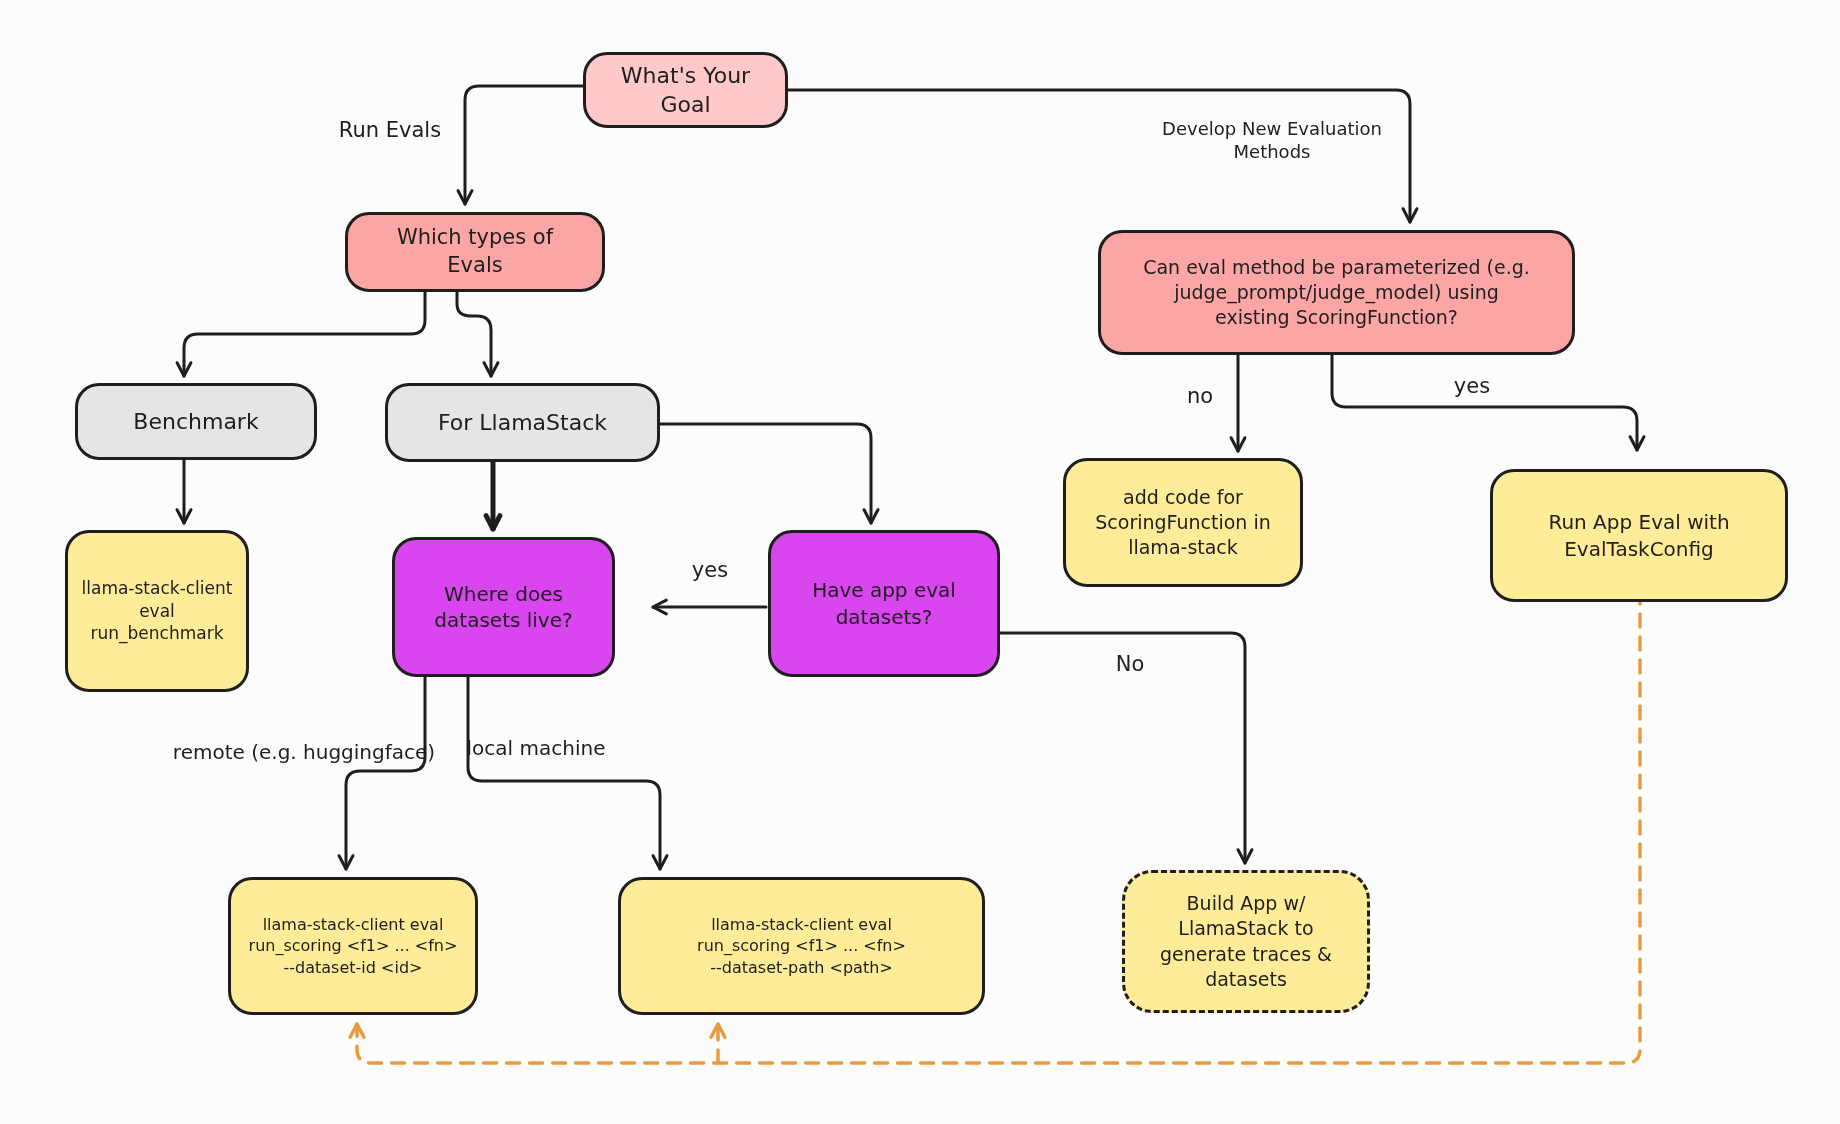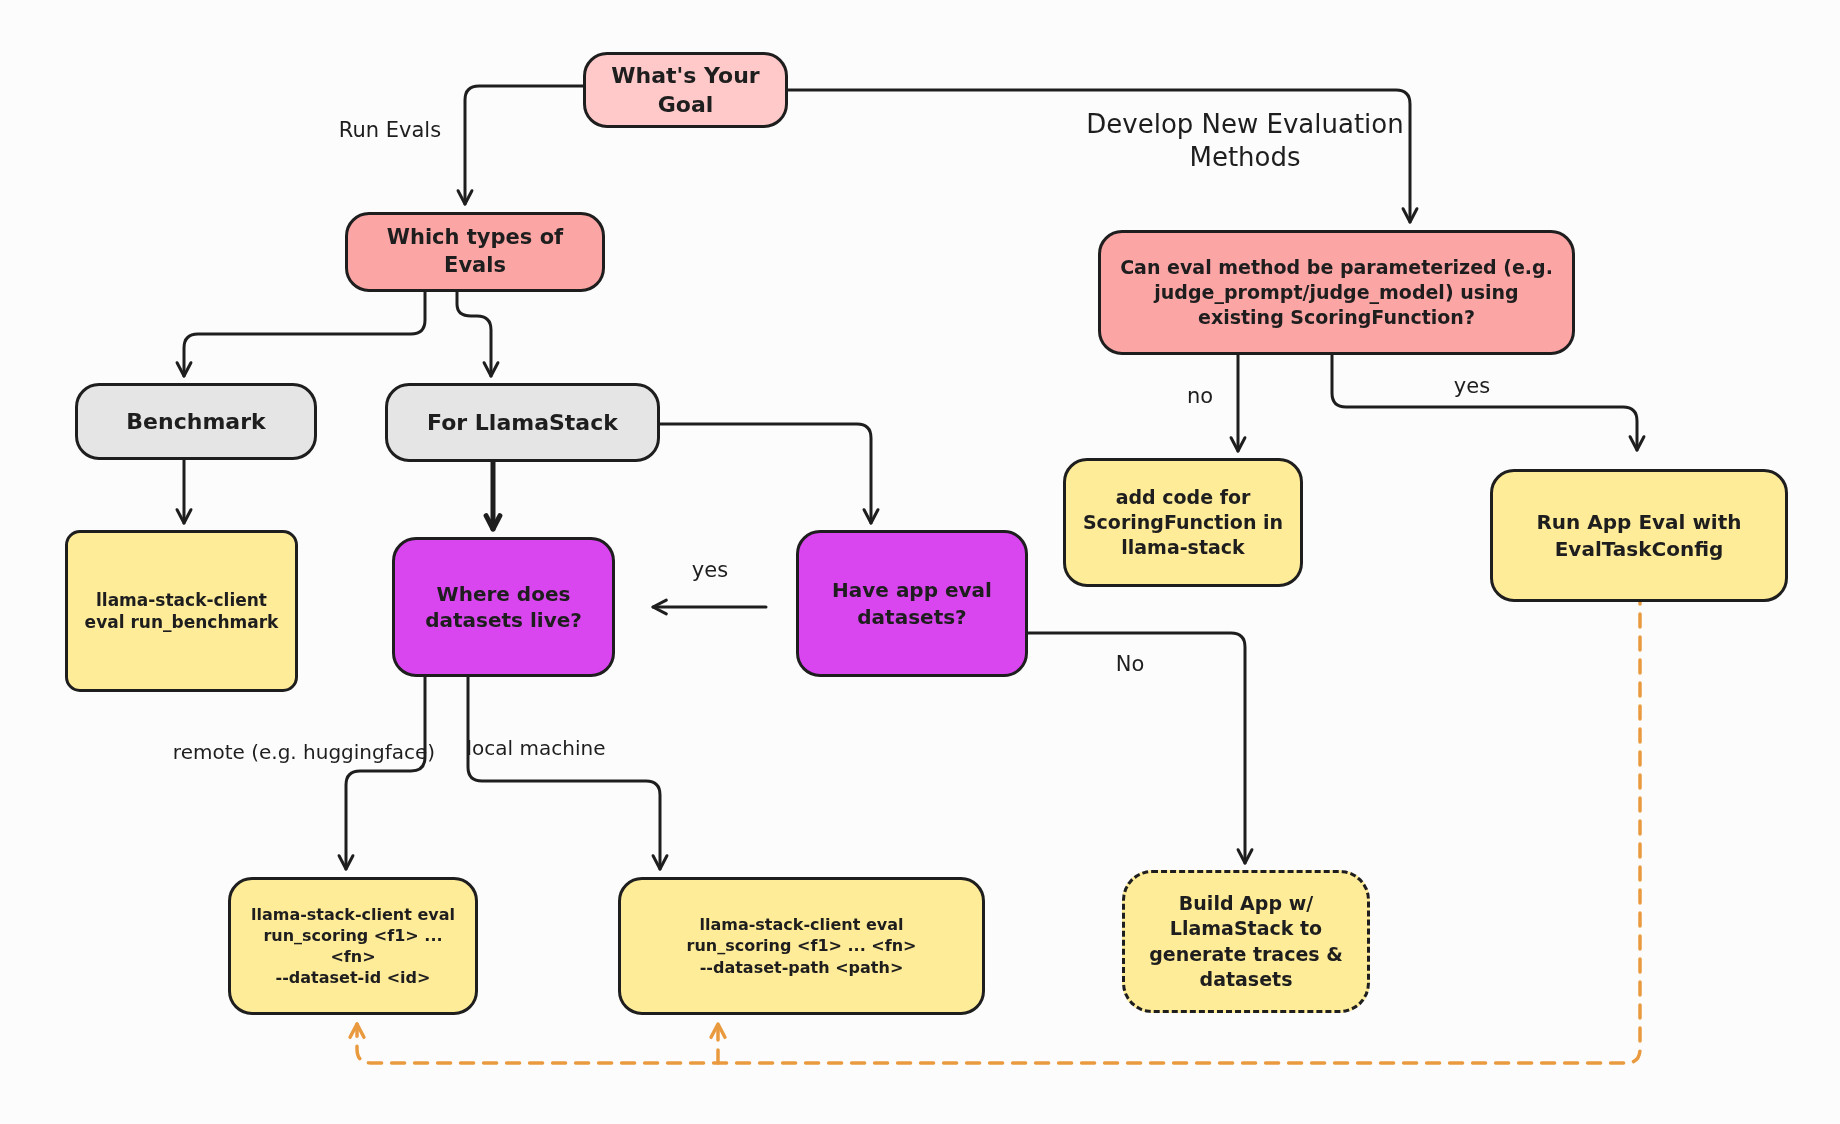--- a/index.html
+++ b/index.html
@@ -6,21 +6,21 @@
   .canvas{
     position:relative;width:1840px;height:1124px;background:#fcfcfc;overflow:hidden;
     font-family:"DejaVu Sans", sans-serif;color:#1e1e1e;
   }
   .edges{position:absolute;left:0;top:0;width:1840px;height:1124px;}
   .node{
     position:absolute;box-sizing:border-box;
     border:3px solid #1e1e1e;border-radius:24px;
     display:flex;align-items:center;justify-content:center;
     text-align:center;white-space:pre-line;line-height:1.32;
-    padding:6px 10px;color:#1e1e1e;font-weight:bold;
+    padding:6px 10px;color:#1e1e1e;
   }
   .fill-pink{background:#ffc9c9;}
   .fill-green{background:#fca5a5;}
   .fill-blue{background:#d946ef;}
   .fill-yellow{background:#ffec99;}
   .fill-white{background:#e5e5e5;margin-left:12px;}
   .dashed{border-style:dashed;border-width:3.5px;border-radius:30px;}
   .edge-label{
     position:absolute;transform:translate(-50%,-50%);
     white-space:pre-line;text-align:center;line-height:1.25;
@@ -98,27 +98,27 @@
   <div class="node fill-pink" style="left:583px;top:52px;width:205px;height:76px;font-size:22px;">What's Your
 Goal</div>
 
   <div class="node fill-green" style="left:345px;top:212px;width:260px;height:80px;font-size:21px;">Which types of
 Evals</div>
 
   <div class="node fill-white" style="left:63px;top:383px;width:242px;height:77px;font-size:22px;">Benchmark</div>
 
   <div class="node fill-white" style="left:373px;top:383px;width:275px;height:79px;font-size:22px;">For LlamaStack</div>
 
-  <div class="node fill-yellow" style="left:65px;top:530px;width:233px;height:162px;font-size:17px;border-radius:15px;">llama-stack-client
+  <div class="node fill-yellow" style="left:65px;top:530px;width:184px;height:162px;font-size:17px;">llama-stack-client
 eval run_benchmark</div>
 
   <div class="node fill-blue" style="left:392px;top:537px;width:223px;height:140px;font-size:20px;">Where does
 datasets live?</div>
 
-  <div class="node fill-blue" style="left:768px;top:530px;width:232px;height:147px;font-size:20px;margin-left:28px;">Have app eval
+  <div class="node fill-blue" style="left:768px;top:530px;width:232px;height:147px;font-size:20px;">Have app eval
 datasets?</div>
 
   <div class="node fill-green" style="left:1098px;top:230px;width:477px;height:125px;font-size:19px;">Can eval method be parameterized (e.g.
 judge_prompt/judge_model) using
 existing ScoringFunction?</div>
 
   <div class="node fill-yellow" style="left:1063px;top:458px;width:240px;height:129px;font-size:19px;">add code for
 ScoringFunction in
 llama-stack</div>
 
@@ -133,21 +133,21 @@
 run_scoring &lt;f1&gt; ... &lt;fn&gt;
 --dataset-path &lt;path&gt;</div>
 
   <div class="node fill-yellow dashed" style="left:1122px;top:870px;width:248px;height:143px;font-size:19px;">Build App w/
 LlamaStack to
 generate traces &amp;
 datasets</div>
 
   <div class="edge-label" style="left:390px;top:130px;">Run Evals</div>
 
-  <div class="edge-label" style="left:1245px;top:140px;font-size:26px;">Develop New Evaluation
+  <div class="edge-label" style="left:1272px;top:140px;font-size:18px;">Develop New Evaluation
 Methods</div>
 
   <div class="edge-label" style="left:1200px;top:396px;">no</div>
 
   <div class="edge-label" style="left:1472px;top:386px;">yes</div>
 
   <div class="edge-label" style="left:710px;top:570px;">yes</div>
 
   <div class="edge-label" style="left:1130px;top:664px;">No</div>
 

